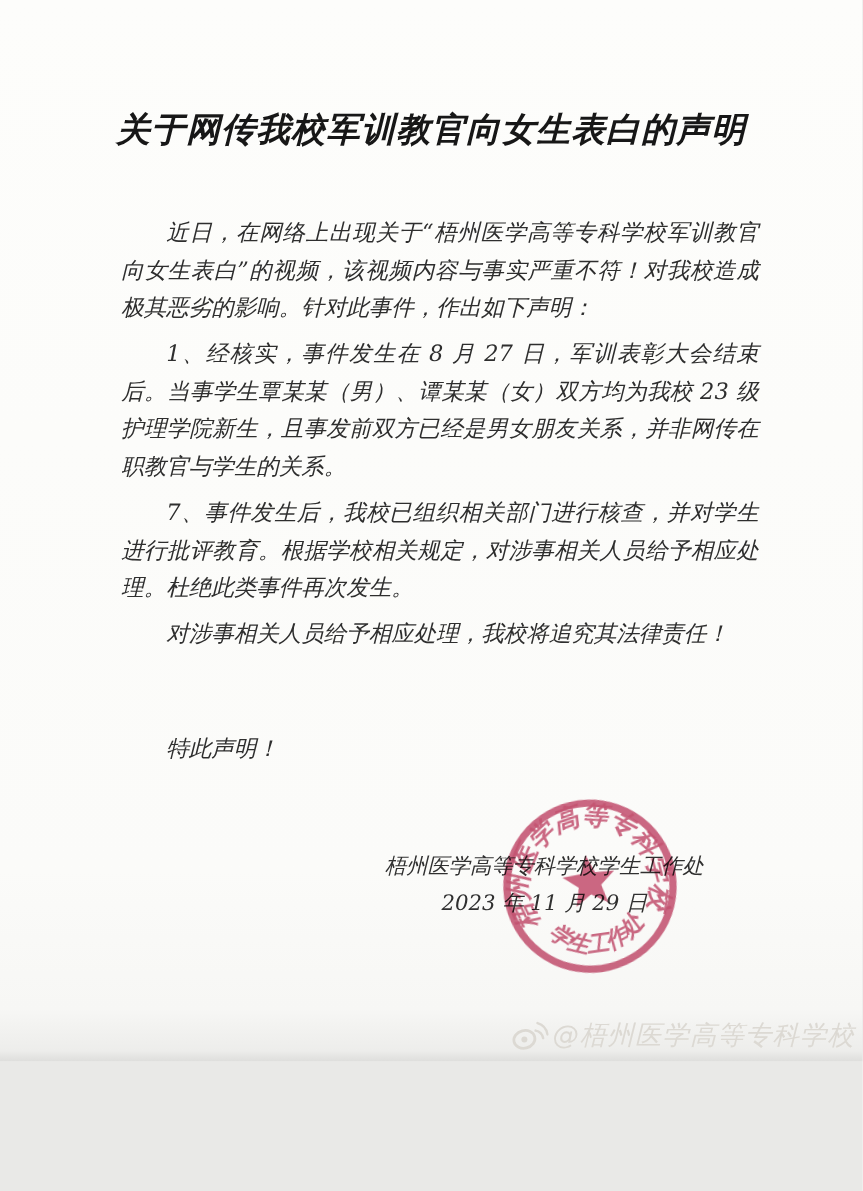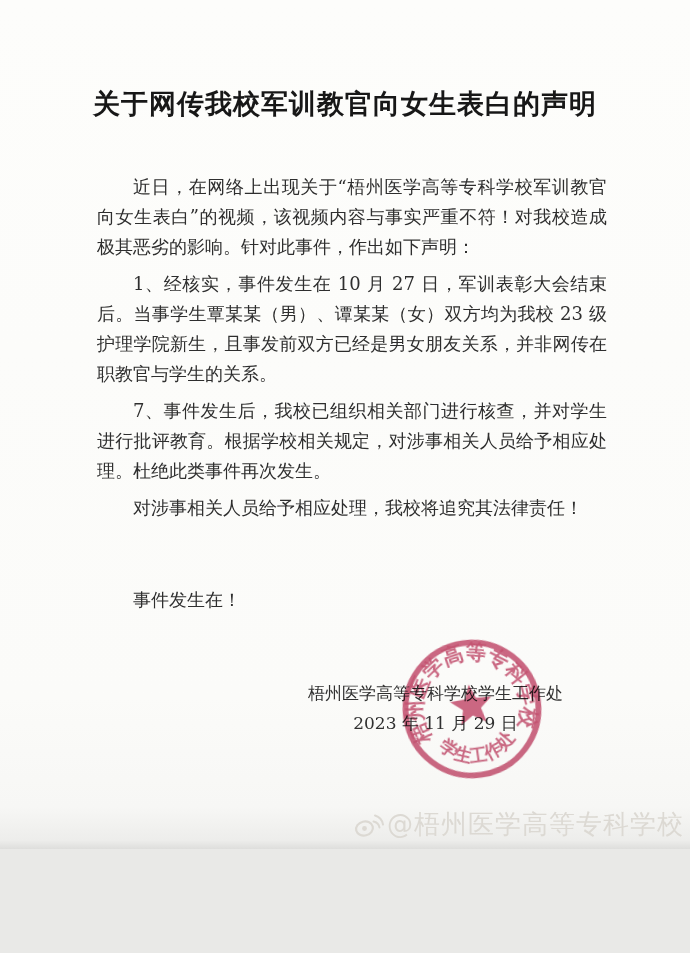--- a/index.html
+++ b/index.html
@@ -1,19 +1,20 @@
 <!DOCTYPE html>
 <html><head>
 <meta charset="utf-8">
 <style>
   html,body{margin:0;padding:0;background:#e9e9e7;}
   .page{
     position:relative;width:690px;height:849px;margin:0 auto;overflow:hidden;
     background:linear-gradient(180deg,#fdfdfb 0%,#fbfbf9 82%,#f7f7f5 95%,#ededeb 99%,#dededc 100%);
     font-family:"DejaVu Serif","Liberation Serif",serif;
+    font-style:italic;
   }
   .doc-title{
     position:absolute;top:86px;left:0;right:0;margin:0;
     text-align:center;font-size:27px;font-weight:bold;color:#171717;
     letter-spacing:1px;
   }
   .doc-body{
     position:absolute;left:85px;top:172px;width:522px;
     font-size:18px;line-height:30px;color:#2e2e2e;text-align:justify;
   }
@@ -25,38 +26,38 @@
   }
   .signature .sig-date{margin-top:6px;}
   .seal{
     position:absolute;left:399px;top:636px;width:146px;height:146px;
     transform:rotate(-8deg);
     mix-blend-mode:multiply;opacity:0.92;filter:blur(0.3px);
   }
   .watermark{
     position:absolute;right:6px;bottom:7px;
     display:flex;align-items:center;gap:3px;
-    font-size:26px;letter-spacing:1px;color:#dcd9d3;
+    font-size:21px;letter-spacing:1px;color:#dcd9d3;
     font-family:"DejaVu Sans","Liberation Sans",sans-serif;
   }
   .watermark svg{display:block;}
 </style>
 </head>
 <body>
 
 <div class="page">
 
   <h1 class="doc-title">关于网传我校军训教官向女生表白的声明</h1>
 
   <div class="doc-body">
     <p>近日，在网络上出现关于“梧州医学高等专科学校军训教官向女生表白”的视频，该视频内容与事实严重不符！对我校造成极其恶劣的影响。针对此事件，作出如下声明：</p>
-    <p>1、经核实，事件发生在 10 月 27 日，军训表彰大会结束后。当事学生覃某某（男）、谭某某（女）双方均为我校 23 级护理学院新生，且事发前双方已经是男女朋友关系，并非网传在职教官与学生的关系。</p>
+    <p>1、经核实，事件发生在 8 月 27 日，军训表彰大会结束后。当事学生覃某某（男）、谭某某（女）双方均为我校 23 级护理学院新生，且事发前双方已经是男女朋友关系，并非网传在职教官与学生的关系。</p>
     <p>7、事件发生后，我校已组织相关部门进行核查，并对学生进行批评教育。根据学校相关规定，对涉事相关人员给予相应处理。杜绝此类事件再次发生。</p>
     <p>对涉事相关人员给予相应处理，我校将追究其法律责任！</p>
-    <p class="closing">事件发生在！</p>
+    <p class="closing">特此声明！</p>
   </div>
 
   <div class="signature">
     <div class="sig-org">梧州医学高等专科学校学生工作处</div>
     <div class="sig-date">2023 年 11 月 29 日</div>
   </div>
 
   <div class="seal">
     <svg width="146" height="146" viewBox="0 0 200 200">
       <circle cx="100" cy="100" r="91" fill="none" stroke="#c24568" stroke-width="8" stroke-opacity="0.88"></circle>

